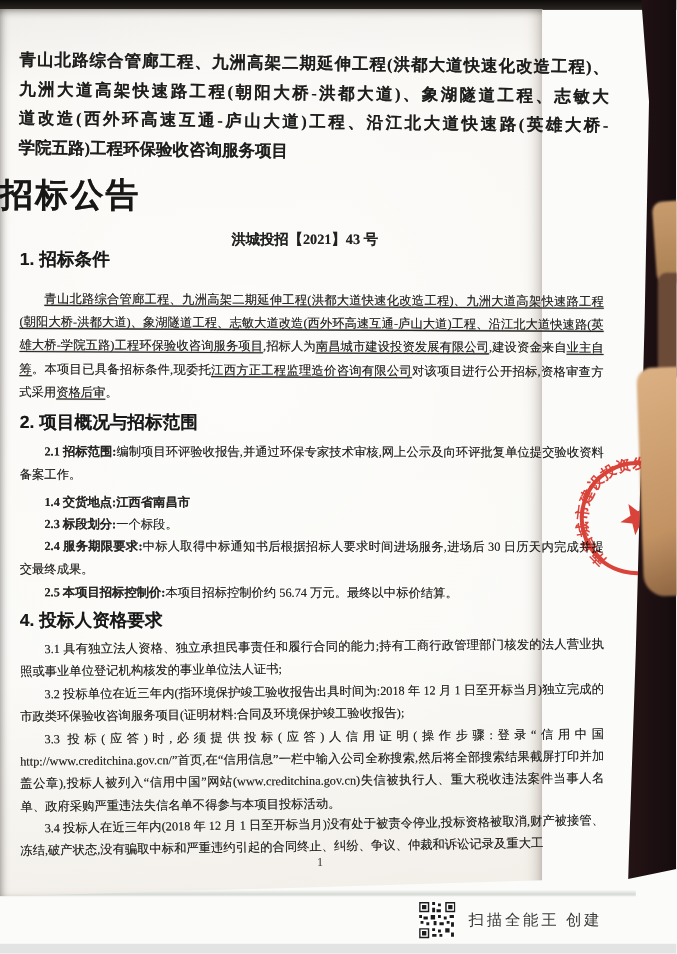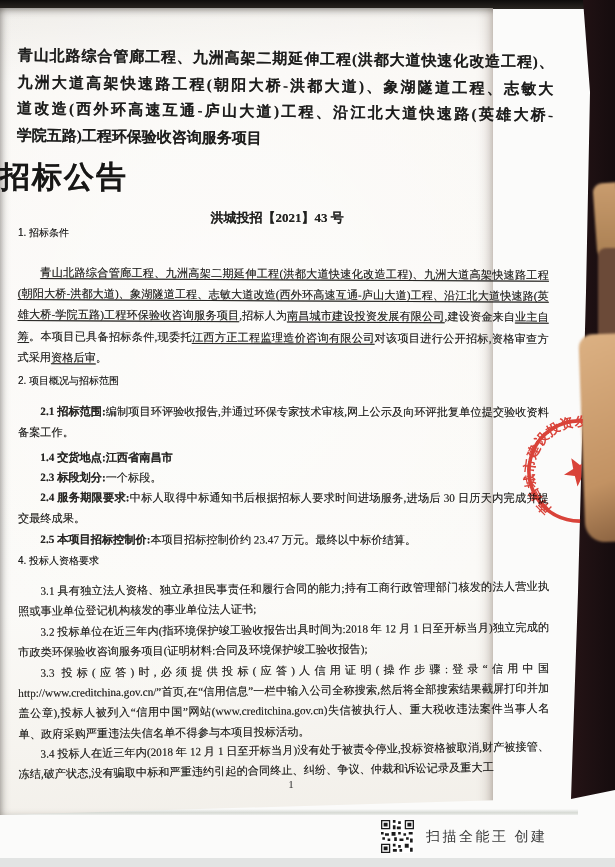--- a/index.html
+++ b/index.html
@@ -32,21 +32,21 @@
   .edge-line{left:0;top:809px;width:578px;height:7px;
     background:linear-gradient(180deg,rgba(0,0,0,0) 0%,rgba(125,138,120,.3) 55%,rgba(0,0,0,0) 100%);
     filter:blur(.7px);}
   
   .doc-title{left:18px;top:34px;width:536px;font-size:15px;line-height:26.6px;font-weight:bold;color:#1d1d1c;
     transform:rotate(.75deg);transform-origin:0 0;text-shadow:0 0 .6px rgba(30,30,30,.6);}
   .title-line{text-align:justify;text-align-last:justify;}
   .title-line.last{text-align-last:left;}
   .main-heading{left:0;top:149px;width:582px;text-align:left;font-size:30px;font-weight:bold;color:#171716;letter-spacing:2px;text-shadow:0 0 .6px rgba(25,25,25,.6);}
   .doc-number{left:0;top:201px;width:582px;text-align:center;font-size:13px;font-weight:bold;color:#21211f;transform:translateX(-14px);text-shadow:0 0 .5px rgba(30,30,30,.55);}
-  .sec-heading{left:18px;font-family:"Liberation Sans","DejaVu Sans",sans-serif;font-weight:400;font-size:10px;color:#181818;text-shadow:0 0 .5px rgba(25,25,25,.5);}
+  .sec-heading{left:18px;font-family:"Liberation Sans","DejaVu Sans",sans-serif;font-weight:700;font-size:16px;color:#181818;text-shadow:0 0 .5px rgba(25,25,25,.5);}
   .body-par{left:18px;width:531px;font-size:11.2px;line-height:21.2px;color:#272624;text-align:justify;
     text-shadow:0 0 .55px rgba(45,43,40,.6);}
   .indent{text-indent:2em;}
   .u{text-decoration:underline;text-underline-offset:2px;}
   .lbl{font-weight:bold;}
   .s2-item{line-height:20.8px;}
   .s3-par{line-height:20.2px;}
   .rot-s1{transform:rotate(.3deg);transform-origin:0 0;}
   .rot-s2{transform:rotate(.1deg);transform-origin:0 0;}
   .rot-s3{transform:rotate(-.55deg);transform-origin:0 0;}
@@ -85,21 +85,21 @@
   <div class="abs sec-heading" style="top:218px;">1. 招标条件</div>
 
   <div class="abs body-par indent rot-s1" style="top:254px;"><span class="u">青山北路综合管廊工程、九洲高架二期延伸工程(洪都大道快速化改造工程)、九洲大道高架快速路工程(朝阳大桥-洪都大道)、象湖隧道工程、志敏大道改造(西外环高速互通-庐山大道)工程、沿江北大道快速路(英雄大桥-学院五路)工程环保验收咨询服务项目</span><span>,招标人为</span><span class="u">南昌城市建设投资发展有限公司</span><span>,建设资金来自</span><span class="u">业主自筹</span><span>。本项目已具备招标条件,现委托</span><span class="u">江西方正工程监理造价咨询有限公司</span><span>对该项目进行公开招标,资格审查方式采用</span><span class="u">资格后审</span><span>。</span></div>
 
   <div class="abs sec-heading" style="top:366px;">2. 项目概况与招标范围</div>
 
   <div class="abs body-par s2-item indent rot-s2" style="top:393px;"><span class="lbl">2.1 招标范围:</span><span>编制项目环评验收报告,并通过环保专家技术审核,网上公示及向环评批复单位提交验收资料备案工作。</span></div>
   <div class="abs body-par s2-item indent rot-s2" style="top:439px;"><span class="lbl">1.4 交货地点:</span><span class="lbl">江西省南昌市</span></div>
   <div class="abs body-par s2-item indent rot-s2" style="top:459px;"><span class="lbl">2.3 标段划分:</span><span>一个标段。</span></div>
   <div class="abs body-par s2-item indent rot-s2" style="top:479px;"><span class="lbl">2.4 服务期限要求:</span><span>中标人取得中标通知书后根据招标人要求时间进场服务,进场后 30 日历天内完成并提交最终成果。</span></div>
-  <div class="abs body-par s2-item indent rot-s2" style="top:521px;"><span class="lbl">2.5 本项目招标控制价:</span><span>本项目招标控制价约 23.47 万元。最终以中标价结算。</span></div>
+  <div class="abs body-par s2-item indent rot-s2" style="top:521px;"><span class="lbl">2.5 本项目招标控制价:</span><span>本项目招标控制价约 56.74 万元。最终以中标价结算。</span></div>
 
   <div class="abs sec-heading" style="top:546px;">4. 投标人资格要求</div>
 
   <div class="abs body-par s3-par indent rot-s3" style="top:573px;">3.1 具有独立法人资格、独立承担民事责任和履行合同的能力;持有工商行政管理部门核发的法人营业执照或事业单位登记机构核发的事业单位法人证书;</div>
   <div class="abs body-par s3-par indent rot-s3" style="top:614px;">3.2 投标单位在近三年内(指环境保护竣工验收报告出具时间为:2018 年 12 月 1 日至开标当月)独立完成的市政类环保验收咨询服务项目(证明材料:合同及环境保护竣工验收报告);</div>
   <div class="abs body-par s3-par indent rot-s3" style="top:655px;">3.3 投标(应答)时,必须提供投标(应答)人信用证明(操作步骤:登录“信用中国 http://www.creditchina.gov.cn/”首页,在“信用信息”一栏中输入公司全称搜索,然后将全部搜索结果截屏打印并加盖公章),投标人被列入“信用中国”网站(www.creditchina.gov.cn)失信被执行人、重大税收违法案件当事人名单、政府采购严重违法失信名单不得参与本项目投标活动。</div>
   <div class="abs body-par s3-par indent rot-s3b" style="top:736px;">3.4 投标人在近三年内(2018 年 12 月 1 日至开标当月)没有处于被责令停业,投标资格被取消,财产被接管、冻结,破产状态,没有骗取中标和严重违约引起的合同终止、纠纷、争议、仲裁和诉讼记录及重大工</div>
 
   <div class="abs page-num">1</div>
 

